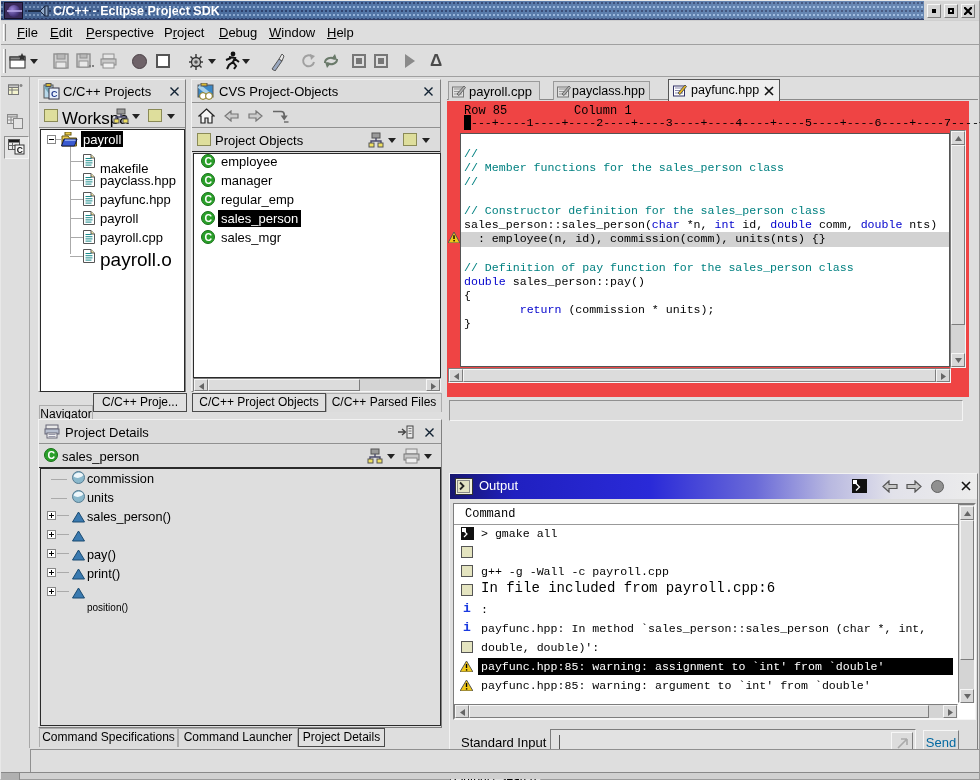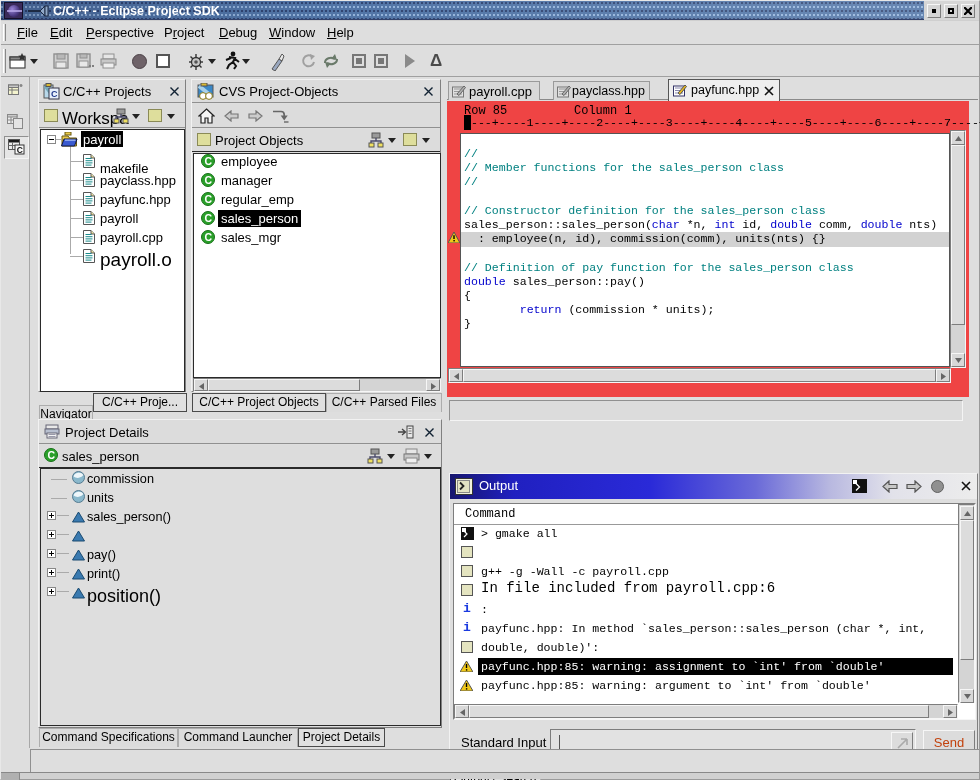--- a/index.html
+++ b/index.html
@@ -568,21 +568,21 @@
       </svg>
 <div class="abs" style="left:46px;top:98px;font-size:12.7px;">print()</div>
 <div class="abs" style="left:6px;top:118px;width:9px;height:9px;background:#fff;border:1px solid #888;">
         <div class="abs" style="left:1px;top:3px;width:5px;height:1px;background:#000;"></div>
         <div class="abs" style="left:3px;top:1px;width:1px;height:5px;background:#000;"></div>
       </div>
 <div class="abs" style="left:16px;top:122px;width:12px;height:1px;background:#aaa;"></div>
 <svg class="abs" style="left:31px;top:118px;" width="13" height="12" viewBox="0 0 13 12">
         <path d="M6.5 1 L12.5 11 H0.5 Z" fill="#3a7ab0" stroke="#1a4a70"></path>
       </svg>
-<div class="abs" style="left:46px;top:117px;font-size:18px;">position()</div>
+<div class="abs" style="left:46px;top:133px;font-size:10px;">position()</div>
     </div>
   <div class="abs" style="left:0px;top:308px;width:404px;height:19px;">
     <div class="tab" style="left:0px;width:139px;">Command Specifications</div>
     <div class="tab" style="left:139px;width:120px;">Command Launcher</div>
     <div class="tab active" style="left:259px;width:87px;">Project Details</div>
   </div>
 </div>
 
 <div class="abs view" style="left:449px;top:429px;width:529px;height:299px;background:#dedede;margin-top:44px;">
   <div class="abs" style="left:0;top:0;width:100%;height:25px;background:linear-gradient(to right,#16166e 0%,#2020c0 12%,#2a2ad8 38%,#6a6ad8 58%,#b8b8e0 72%,#e2e2ea 84%,#ececec 100%);">
@@ -675,21 +675,21 @@
 
   <div class="abs" style="left:11px;top:261px;font-size:13px;">Standard Input</div>
   <div class="abs bevin" style="left:100px;top:255px;width:366px;height:28px;background:#e2e2e2;">
     <div class="abs" style="left:8px;top:5px;width:1px;height:15px;background:#555;"></div>
     <div class="abs bevout" style="left:340px;top:2px;width:22px;height:22px;background:#dcdcdc;">
       <svg class="abs" style="left:5px;top:5px;" width="11" height="11" viewBox="0 0 11 11">
           <path d="M1 10 L10 1 M10 1 v6 M10 1 h-6" stroke="#aaa" stroke-width="1.6" fill="none"></path>
         </svg>
     </div>
   </div>
-  <div class="abs bevout" style="left:473px;top:256px;width:52px;height:26px;background:#dcdcdc;color:#c2410c;font-size:13px;text-align:center;line-height:24px;">Send</div>
+  <div class="abs bevout" style="left:473px;top:256px;width:36px;height:26px;background:#dcdcdc;color:#0369a1;font-size:13px;text-align:center;line-height:24px;">Send</div>
   <div class="abs" style="left:0px;top:296px;width:529px;height:19px;">
     <div class="tab active" style="left:0px;width:44px;">Output</div>
     <div class="tab" style="left:44px;width:47px;">Search</div>
   </div>
 </div>
 
 <div class="abs" style="left:30px;top:749px;width:949px;height:23px;border-left:1px solid #909090;border-top:1px solid #909090;background:#dedede;"></div>
 <div class="abs" style="left:1px;top:772px;width:978px;height:7px;background:#d0d0d0;border-top:1px solid #888;">
   <div class="abs" style="left:0;top:0;width:19px;height:7px;background:#b0b0b0;border-right:1px solid #888;"></div>
 </div>

